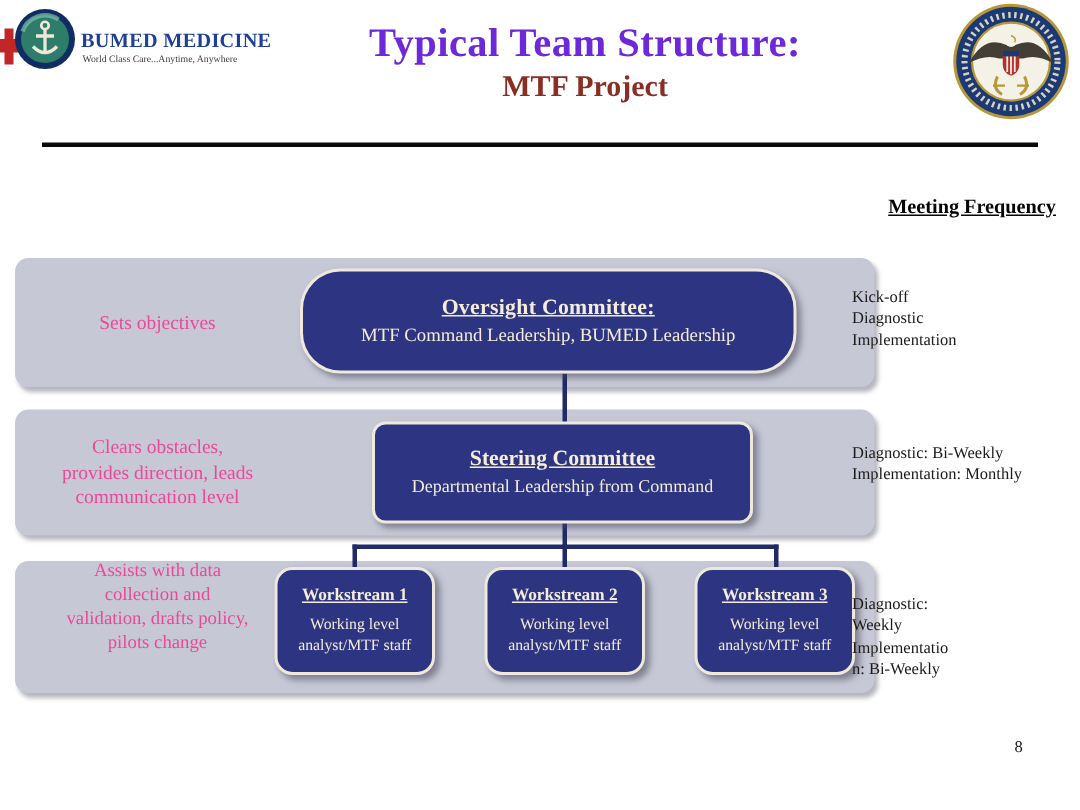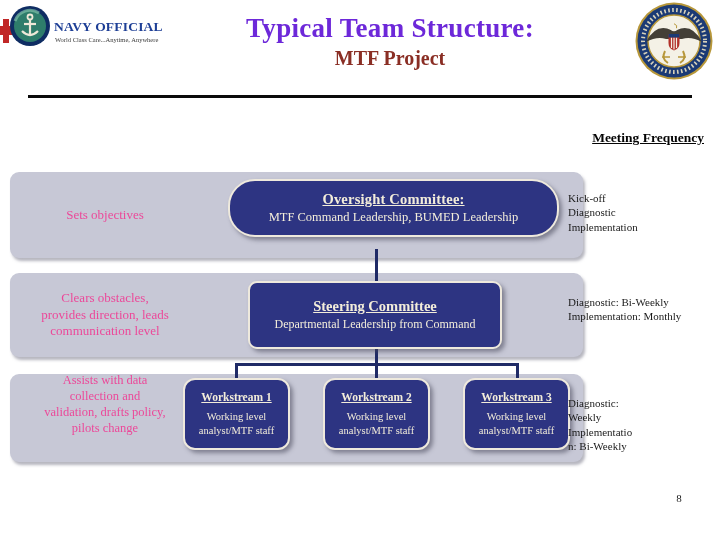--- a/index.html
+++ b/index.html
@@ -33,21 +33,21 @@
   .ln1{top:172px;height:86px;}
   .ln2{top:273px;height:84px;}
   .ln3{top:360px;height:88px;font-size:12.5px;}
   
   .conn{position:absolute;background:#1f2a66;}
   
   .navy-box{position:absolute;background:#2d3482;border:2px solid #eee9dd;border-radius:9px;
     box-shadow:3px 3px 4px rgba(70,70,88,.55);color:#f3edda;text-align:center;
     display:flex;flex-direction:column;justify-content:center;box-sizing:border-box;}
   .box-title{font-weight:bold;text-decoration:underline;}
-  .oversight{left:228px;top:179px;width:331px;height:58px;border-radius:27px;}
+  .oversight{left:200px;top:179px;width:331px;height:70px;border-radius:27px;}
   .oversight .box-title{font-size:14.5px;letter-spacing:.2px;}
   .oversight .box-sub{font-size:12.5px;margin-top:2px;}
   .steering{left:248px;top:281px;width:254px;height:68px;}
   .steering .box-title{font-size:14.5px;}
   .steering .box-sub{font-size:12px;margin-top:2px;}
   .ws{top:378px;width:107px;height:72px;border-radius:12px;}
   .ws .box-title{font-size:11.5px;}
   .ws .box-sub{font-size:10.5px;line-height:1.25;margin-top:7px;white-space:pre-line;}
   .ws1{left:183px;} .ws2{left:323px;} .ws3{left:463px;}
   
@@ -71,21 +71,21 @@
       <circle cx="21" cy="21" r="20" fill="#0f2d63"></circle>
       <circle cx="21" cy="21" r="16" fill="#2e7d6b"></circle>
       <path d="M6 16 A16 16 0 0 1 30 8" stroke="#7fc0a8" stroke-width="3" fill="none" opacity="0.7"></path>
       <g stroke="#eee8d8" stroke-width="2.2" fill="none">
         <circle cx="21" cy="12" r="2.5" stroke-width="1.8"></circle>
         <line x1="21" y1="14.5" x2="21" y2="30"></line>
         <line x1="15" y1="19" x2="27" y2="19"></line>
         <path d="M13 26 q8 8 16 0"></path>
       </g>
     </svg>
-    <div class="brand">NAVY OFFICIAL</div>
+    <div class="brand">BUMED MEDICINE</div>
     <div class="tagline">World Class Care...Anytime, Anywhere</div>
   </div>
 
   <div class="title-block">
     <div class="title1">Typical Team Structure:</div>
     <div class="title2">MTF Project</div>
   </div>
 
   <svg class="seal" width="80" height="80" viewBox="0 0 80 80">
     <circle cx="40" cy="40" r="38.5" fill="#b7973a"></circle>

